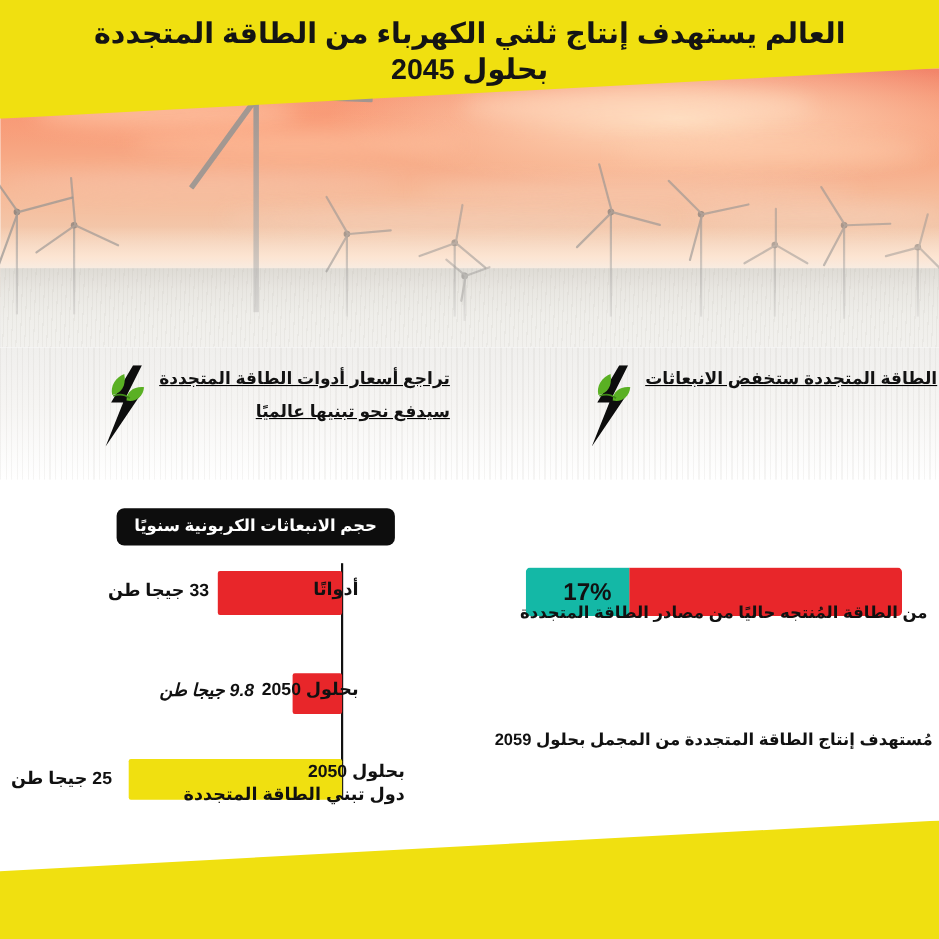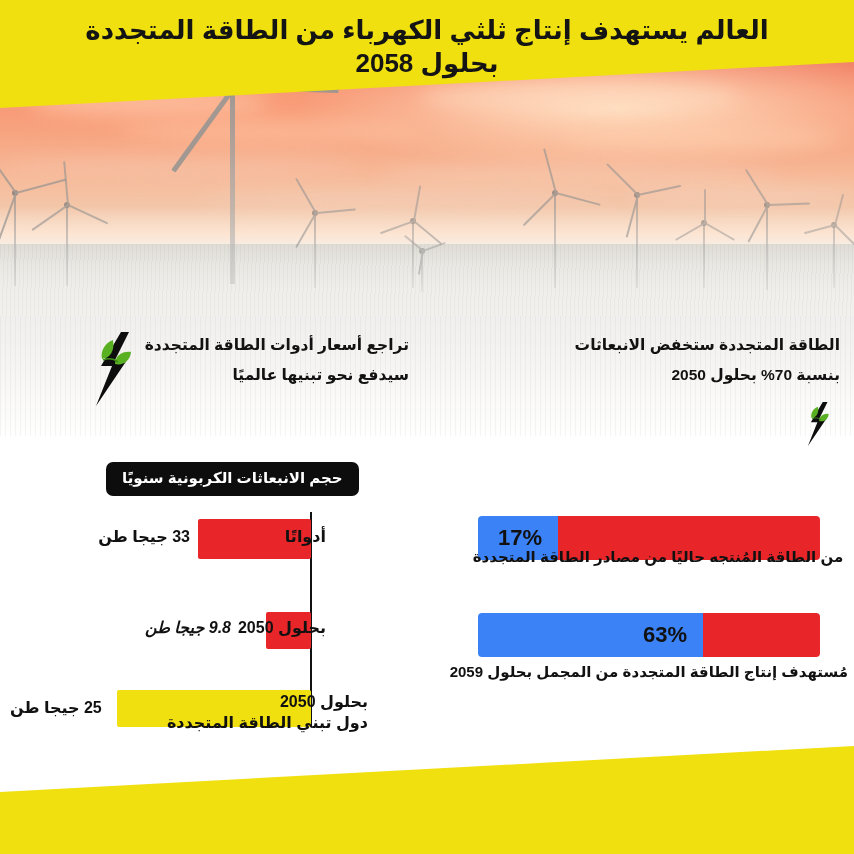--- a/index.html
+++ b/index.html
@@ -81,23 +81,23 @@
     background:repeating-linear-gradient(90deg, rgba(180,176,170,.13) 0 1px, rgba(255,255,255,0) 1px 5px);
   }
 
   
   .statements{
     position:absolute;left:0;top:330px;width:854px;height:100px;z-index:8;
     display:flex;flex-direction:row;
   }
   .stmt{
     width:50%;box-sizing:border-box;display:flex;flex-direction:row;align-items:flex-start;
-    justify-content:flex-start;gap:10px;
-  }
-  .stmt.right{padding-right:14px;flex-direction:column;}
+    justify-content:flex-start;gap:10px;text-decoration:underline;
+  }
+  .stmt.right{padding-right:2px;}
   .stmt.left{padding-right:18px;}
   .stmt-text{
     direction:rtl;text-align:right;font-size:15.5px;font-weight:bold;color:#121212;
     line-height:1.95;white-space:nowrap;
   }
   .bolt-icon{width:44px;height:74px;flex:0 0 44px;margin-top:2px;}
 
   
   .pill{
     position:absolute;z-index:9;background:#0d0d0d;color:#ffffff;
@@ -121,22 +121,22 @@
     font-size:16px;font-weight:bold;color:#111;white-space:nowrap;
   }
 
   
   .pbar{
     position:absolute;z-index:9;height:44px;border-radius:4px;overflow:hidden;
     display:flex;flex-direction:row;
   }
   .pbar .seg-red{background:#e8262a;height:100%;}
   .pbar .seg-yellow{
-    background:#3b82f6;height:100%;flex:1;display:flex;align-items:center;
-    justify-content:flex-start;padding-left:4px;
+    background:#14b8a6;height:100%;flex:1;display:flex;align-items:center;
+    justify-content:flex-end;padding-left:18px;
   }
   .pbar .pct{
     font-size:22px;font-weight:bold;color:#111;direction:ltr;padding:0 16px;
     white-space:nowrap;
   }
   .pcap{
     position:absolute;z-index:10;direction:rtl;text-align:center;
     font-size:15px;font-weight:bold;color:#111;white-space:nowrap;width:380px;
   }
 
@@ -244,28 +244,27 @@
       <div class="blade" style="height:32px;transform:rotate(75deg);"></div>
       <div class="blade" style="height:32px;transform:rotate(195deg);"></div>
       <div class="blade" style="height:32px;transform:rotate(315deg);"></div>
     </div>
   </div>
 
   <div class="body-bg"></div>
   <div class="body-tex"></div>
 
   <div class="header-band"></div>
-  <div class="header-title">العالم يستهدف إنتاج ثلثي الكهرباء من الطاقة المتجددة بحلول 2058</div>
+  <div class="header-title">العالم يستهدف إنتاج ثلثي الكهرباء من الطاقة المتجددة بحلول 2045</div>
 
   <div class="statements">
 
     <div class="stmt right">
       <div class="stmt-text">
         <div>الطاقة المتجددة ستخفض الانبعاثات</div>
-        <div>بنسبة 70% بحلول 2050</div>
       </div>
       <svg class="bolt-icon" viewBox="0 0 44 74">
         <path d="M30 0 L10 34 L21 34 L5 74 L36 28 L24 28 L38 0 Z" fill="#0d0d0d"></path>
         <path d="M22 8 C14 11 9 19 11 27 C19 26 24 19 22 8 Z" fill="#5ab023"></path>
         <path d="M40 20 C31 19 24 24 24 32 C32 34 39 29 40 20 Z" fill="#5ab023"></path>
         <path d="M12 28 C17 26 22 26 27 30" stroke="#3f8a18" stroke-width="1.6" fill="none"></path>
       </svg>
     </div>
 
     <div class="stmt left">
@@ -306,23 +305,17 @@
   <div class="eval" style="left:10px;top:698px;width:100px;text-align:left;">25 جيجا طن</div>
 
   <div class="pbar" style="left:478px;top:516px;width:342px;">
     <div class="seg-red" style="width:270px;"></div>
     <div class="seg-yellow">
       <span class="pct">17%</span>
     </div>
   </div>
   <div class="pcap" style="left:468px;top:548px;">من الطاقة المُنتجه حاليًا من مصادر الطاقة المتجددة</div>
 
-  <div class="pbar" style="left:478px;top:613px;width:342px;">
-    <div class="seg-red" style="width:117px;"></div>
-    <div class="seg-yellow">
-      <span class="pct">63%</span>
-    </div>
-  </div>
   <div class="pcap" style="left:468px;top:663px;">مُستهدف إنتاج الطاقة المتجددة من المجمل بحلول 2059</div>
 
   <div class="footer-band"></div>
 
 </div>
 
 </body></html>

